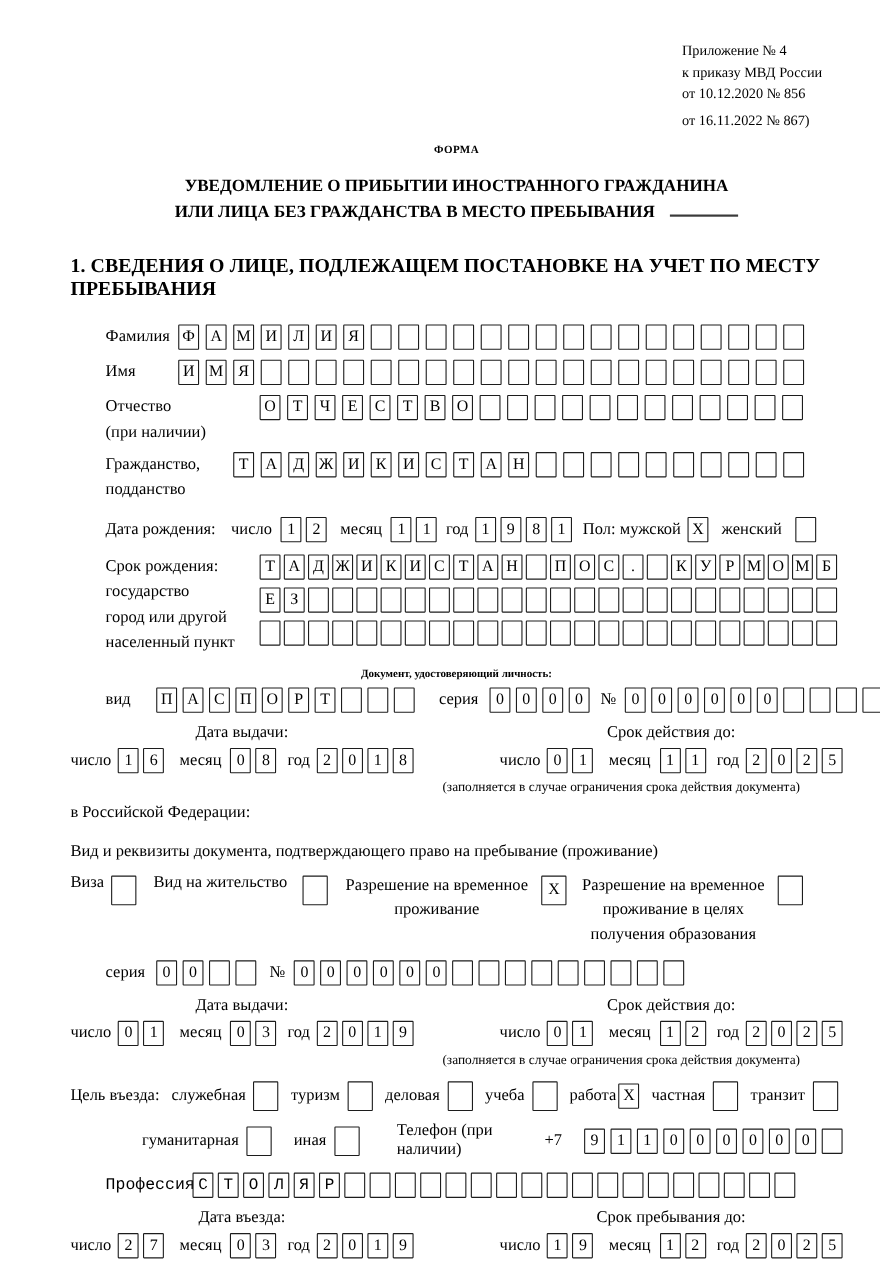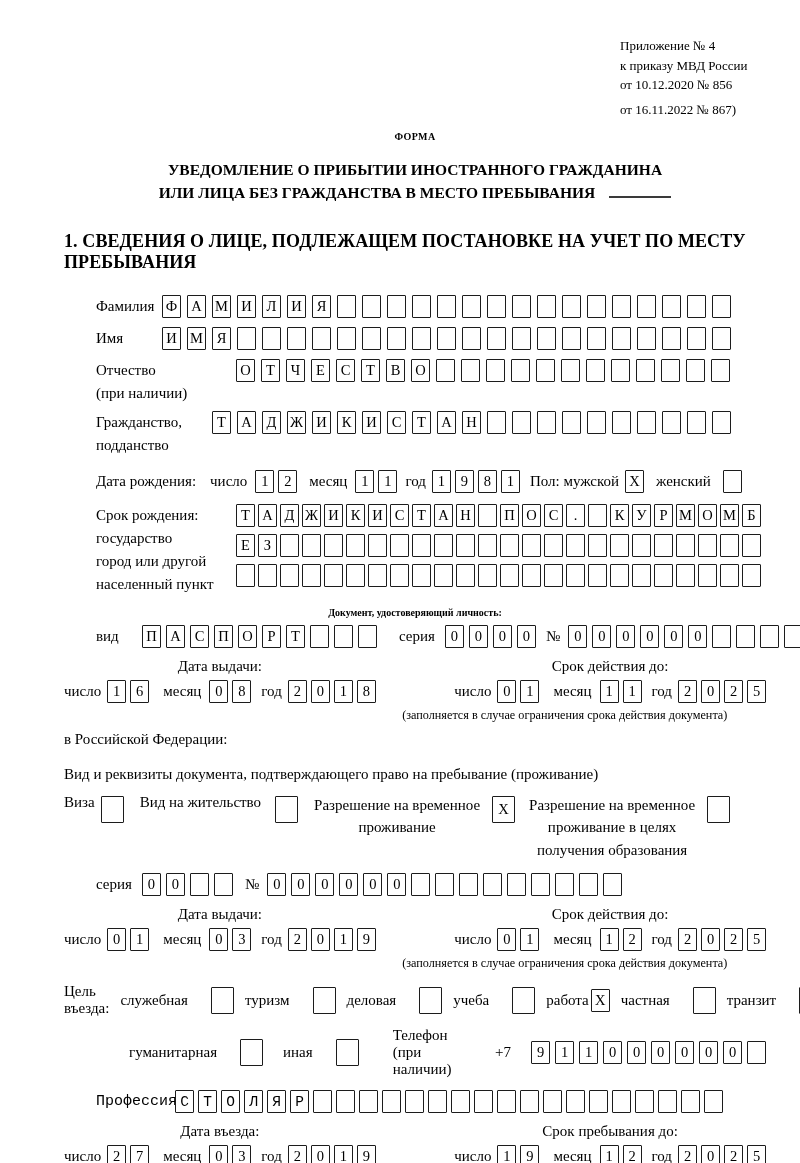--- a/index.html
+++ b/index.html
@@ -53,21 +53,21 @@
   .dg-row { display:flex; align-items:center; }
   .dg-note { font-size:12.2px; margin-top:5px; white-space:nowrap; margin-left:-52px; }
 
   .intro-line { margin-top:10px; line-height:1.7; }
 
   
   .permit-row { display:flex; align-items:flex-start; margin-top:6px; }
   .permit-row .cells { margin-top:2px; }
   .center-lines { display:inline-block; text-align:center; line-height:1.5; }
 
-  .pair { display:inline-flex; align-items:center; gap:23px; }
+  .pair { display:inline-flex; align-items:center; gap:7px; }
   .purpose-row1 { display:flex; align-items:center; margin-top:12px; gap:11px; }
   .purpose-row2 { display:flex; align-items:center; margin-top:10px; margin-left:65px; gap:12px; }
   .phone-label { margin-left:22px; }
   .phone-prefix { margin-left:24px; margin-right:8px; }
 </style>
 </head>
 <body>
 
 <div class="page">
 

